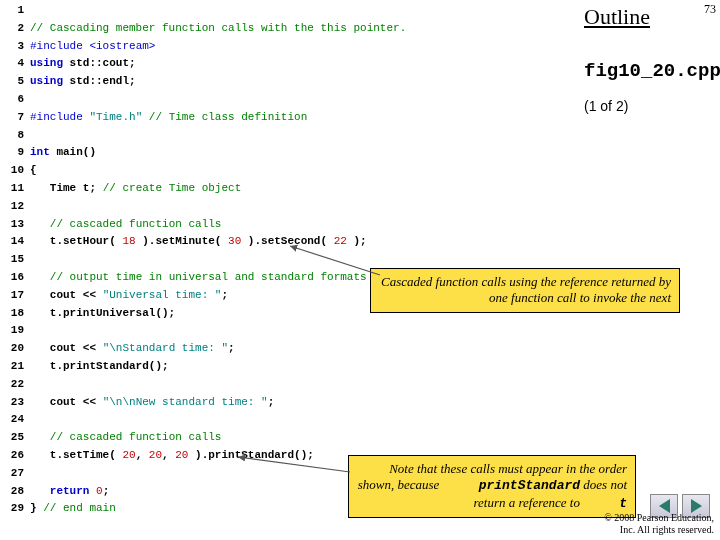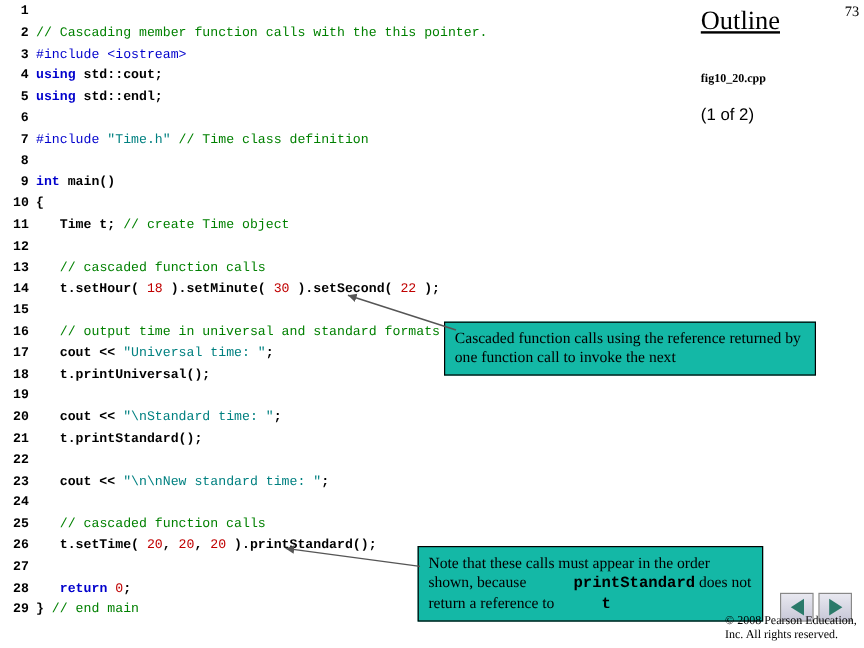--- a/index.html
+++ b/index.html
@@ -55,48 +55,50 @@
     margin-bottom: 30px;
   }
   .page-num {
     position: absolute;
     top: 2px;
     right: 4px;
     font-size: 12px;
     font-family: "Times New Roman", serif;
   }
   .filename {
-    font-family: Liberation Serif, serif;
+    font-family: Liberation Mono, monospace;
     font-weight: bold;
-    font-size: 10px;
+    font-size: 19px;
     margin-bottom: 16px;
   }
   .pager {
     font-family: Liberation Sans, sans-serif;
     font-size: 14px;
   }
   .callout {
     position: absolute;
     border: 1px solid #000;
-    background: #14b8a6;
+    background: #fde047;
     font-family: "Times New Roman", serif;
     font-size: 13px;
     padding: 5px 8px;
-    text-align: left;
+    text-align: right;
     line-height: 1.25;
+    font-style: italic;
   }
   .callout1 { top: 268px; left: 370px; width: 292px; }
   .callout2 { top: 455px; left: 348px; width: 270px; }
   .code-span { font-family: "Courier New", monospace; font-weight: bold; margin-left: 36px; }
   .copyright {
     position: absolute;
     bottom: 4px;
     right: 6px;
     font-size: 10px;
     font-family: "Times New Roman", serif;
+    text-align: right;
     line-height: 1.2;
   }
   .nav-buttons {
     position: absolute;
     bottom: 22px;
     right: 10px;
     display: flex;
     gap: 4px;
   }
   .nav-btn {

